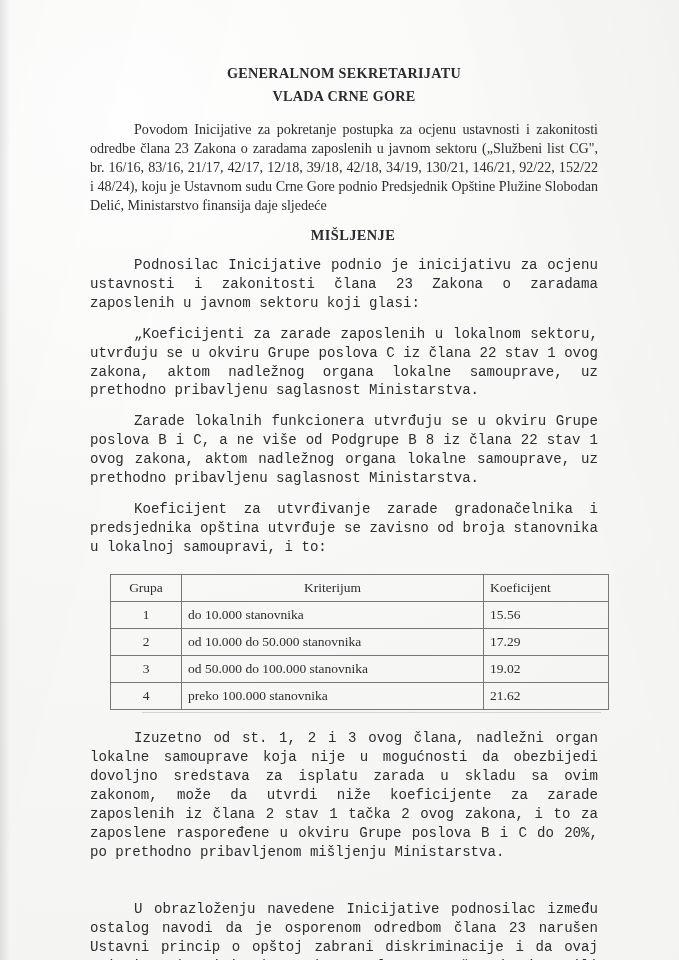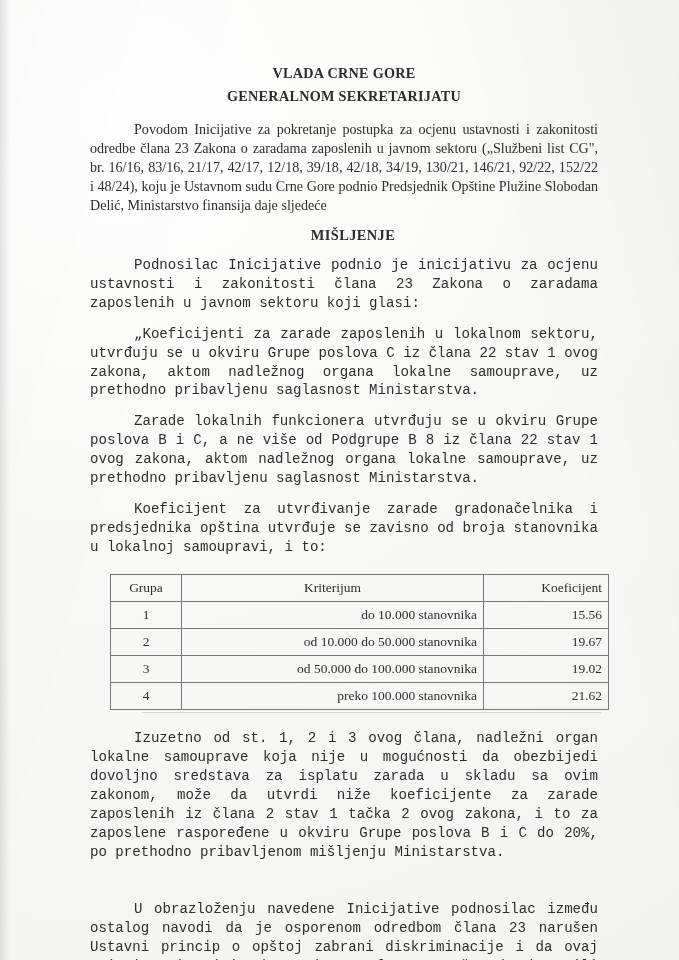--- a/index.html
+++ b/index.html
@@ -103,22 +103,22 @@
     border: 1px solid #77777c;
     font-size: 13.5px;
     font-weight: normal;
     color: #2e2e32;
     padding: 3px 6px;
     height: 20px;
     vertical-align: middle;
     font-family: "Liberation Serif", serif;
   }
   .col-grupa { width: 58px; text-align: center; }
-  .col-krit  { width: 289px; text-align: right; padding-left: 9px; }
-  .col-koef  { width: 112px; text-align: right; }
+  .col-krit  { width: 289px; text-align: left; padding-left: 9px; }
+  .col-koef  { width: 112px; text-align: left; }
   thead td { text-align: center; }
   thead td.col-krit { text-align: center; padding-left: 6px; }
   .table-foot-rule {
     width: 459px;
     margin-left: 32px;
     height: 1px;
     background: rgba(150,150,155,0.35);
     margin-top: 2px;
   }
   .tail-space { height: 14px; }
@@ -126,22 +126,22 @@
 </head>
 <body>
 
 <div class="page">
   <div class="scan-noise"></div>
   <div class="edge-shadow"></div>
 
   <div class="content">
 
     <div class="heading-block">
+      <div class="org-line">GENERALNOM SEKRETARIJATU</div>
       <div class="org-line">VLADA CRNE GORE</div>
-      <div class="org-line">GENERALNOM SEKRETARIJATU</div>
     </div>
 
     <p class="body-par par-gap-top">Povodom Inicijative za pokretanje postupka za ocjenu ustavnosti i zakonitosti odredbe člana 23 Zakona o zaradama zaposlenih u javnom sektoru („Službeni list CG", br. 16/16, 83/16, 21/17, 42/17, 12/18, 39/18, 42/18, 34/19, 130/21, 146/21, 92/22, 152/22 i 48/24), koju je Ustavnom sudu Crne Gore podnio Predsjednik Opštine Plužine Slobodan Delić, Ministarstvo finansija daje sljedeće</p>
 
     <div class="title-wrap">
       <div class="doc-title">MIŠLJENJE</div>
     </div>
 
     <p class="body-par par-tight">Podnosilac Inicijative podnio je inicijativu za ocjenu ustavnosti i zakonitosti člana 23 Zakona o zaradama zaposlenih u javnom sektoru koji glasi:</p>
     <p class="body-par par-tight">„Koeficijenti za zarade zaposlenih u lokalnom sektoru, utvrđuju se u okviru Grupe poslova C iz člana 22 stav 1 ovog zakona, aktom nadležnog organa lokalne samouprave, uz prethodno pribavljenu saglasnost Ministarstva.</p>
@@ -159,21 +159,21 @@
         </thead>
         <tbody>
           <tr>
             <td class="col-grupa">1</td>
             <td class="col-krit">do 10.000 stanovnika</td>
             <td class="col-koef">15.56</td>
           </tr>
           <tr>
             <td class="col-grupa">2</td>
             <td class="col-krit">od 10.000 do 50.000 stanovnika</td>
-            <td class="col-koef">19.67</td>
+            <td class="col-koef">17.29</td>
           </tr>
           <tr>
             <td class="col-grupa">3</td>
             <td class="col-krit">od 50.000 do 100.000 stanovnika</td>
             <td class="col-koef">19.02</td>
           </tr>
           <tr>
             <td class="col-grupa">4</td>
             <td class="col-krit">preko 100.000 stanovnika</td>
             <td class="col-koef">21.62</td>

